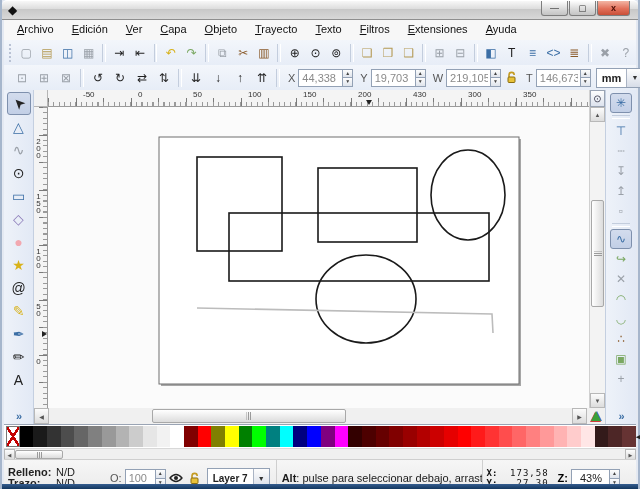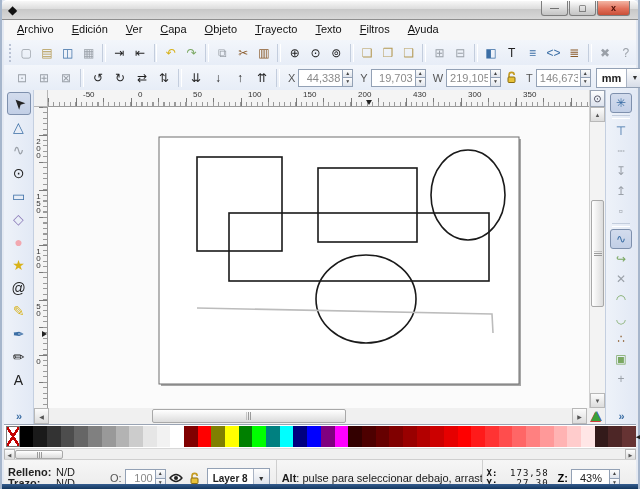--- a/index.html
+++ b/index.html
@@ -145,21 +145,21 @@
   .coords .crow{display:flex;width:62px;}
   .coords .clab{width:16px;font-weight:bold;}
   .coords .cval{flex:1;text-align:right;letter-spacing:1px;}
   .z-block{display:flex;align-items:center;padding:0 2px;}
   .z-block .zlab{font-weight:bold;margin:0 3px;}
   .z-block .spinbox input{width:38px;color:#222;text-align:center;}
   .gripcorner{width:12px;height:12px;align-self:flex-end;margin-left:2px;
     background:repeating-linear-gradient(135deg,transparent 0 2px,#b0b0b0 2px 3px,#fff 3px 4px);}
   
   .bottomedge{position:absolute;left:0;right:0;bottom:0;height:5px;background:linear-gradient(#355d8f,#12365e);}
-  input{outline:none;text-align:right;}
+  input{outline:none;}
 </style>
 </head>
 <body>
 
 <div class="win">
 
   <div class="titlebar">
     <span class="app-icon">◆</span>
     <div class="winbtns">
       <div class="wbtn">—</div>
@@ -170,20 +170,21 @@
 
   <div class="menubar" id="menubar">
       <div class="menu-item">Archivo</div>
       <div class="menu-item">Edición</div>
       <div class="menu-item">Ver</div>
       <div class="menu-item">Capa</div>
       <div class="menu-item">Objeto</div>
       <div class="menu-item">Trayecto</div>
       <div class="menu-item">Texto</div>
       <div class="menu-item">Filtros</div>
+      <div class="menu-item">Extensiones</div>
       <div class="menu-item">Ayuda</div>
     </div>
 
   <div class="cmdbar" id="cmdbar">
     <div class="grip"></div>
   <div class="tbtn">
         <span class="g c-gray">▢</span>
       </div>
       <div class="tbtn">
         <span class="g c-tan">▤</span>
@@ -602,21 +603,21 @@
           <circle cx="7" cy="5" r="2" fill="#222"></circle>
         </svg>
     </span>
     <span class="mini-icon">
       <svg width="12" height="13" viewBox="0 0 12 13">
           <path d="M3 6 V4 a2.6 2.6 0 0 1 5.2 0" fill="none" stroke="#c49b22" stroke-width="1.6"></path>
           <rect x="2" y="6" width="7" height="5.5" rx="1" fill="#e8c23a" stroke="#8a6d10"></rect>
         </svg>
     </span>
     <span class="dropdown layercombo">
-      <span class="dtext">Layer 8</span>
+      <span class="dtext">Layer 7</span>
       <span class="darrow">▼</span>
     </span>
     <div class="statusmsg">
       <span><b>Alt</b><span>: pulse para seleccionar debajo, arrastre para mover la selecci</span></span>
     </div>
     <div class="coords">
       <div class="crow">
           <span class="clab">X:</span>
           <span class="cval">173,58</span>
         </div>

